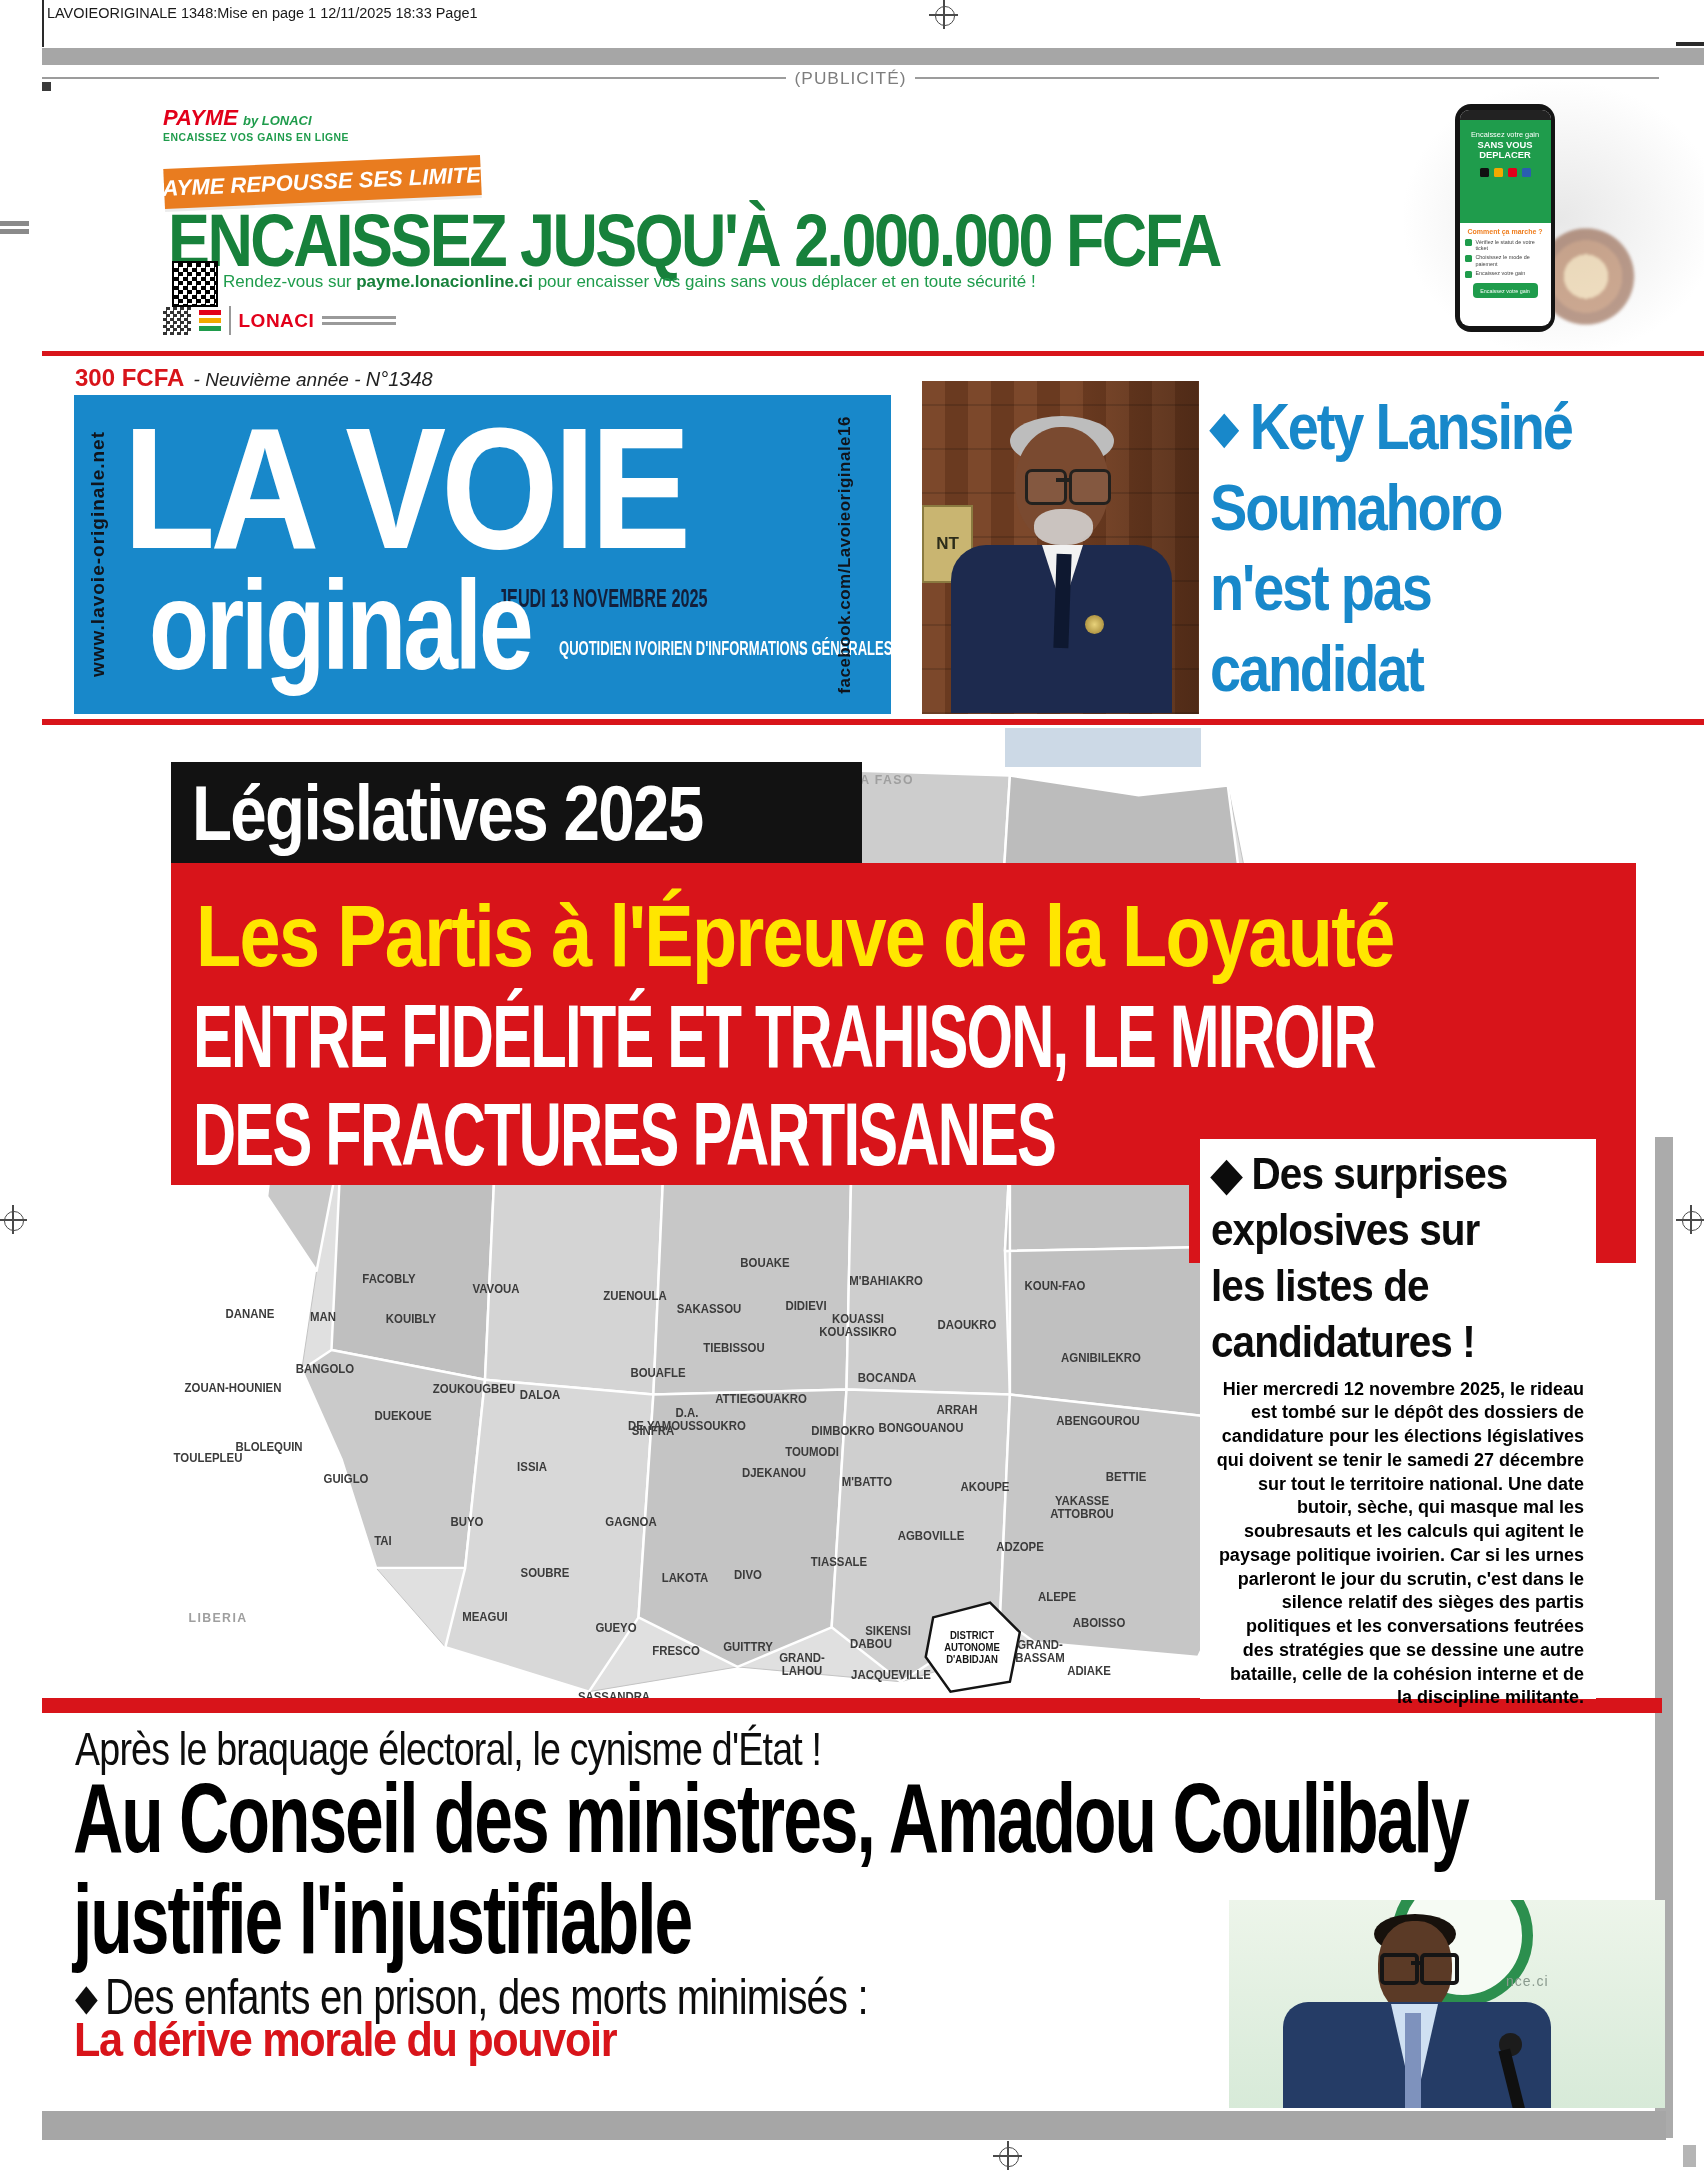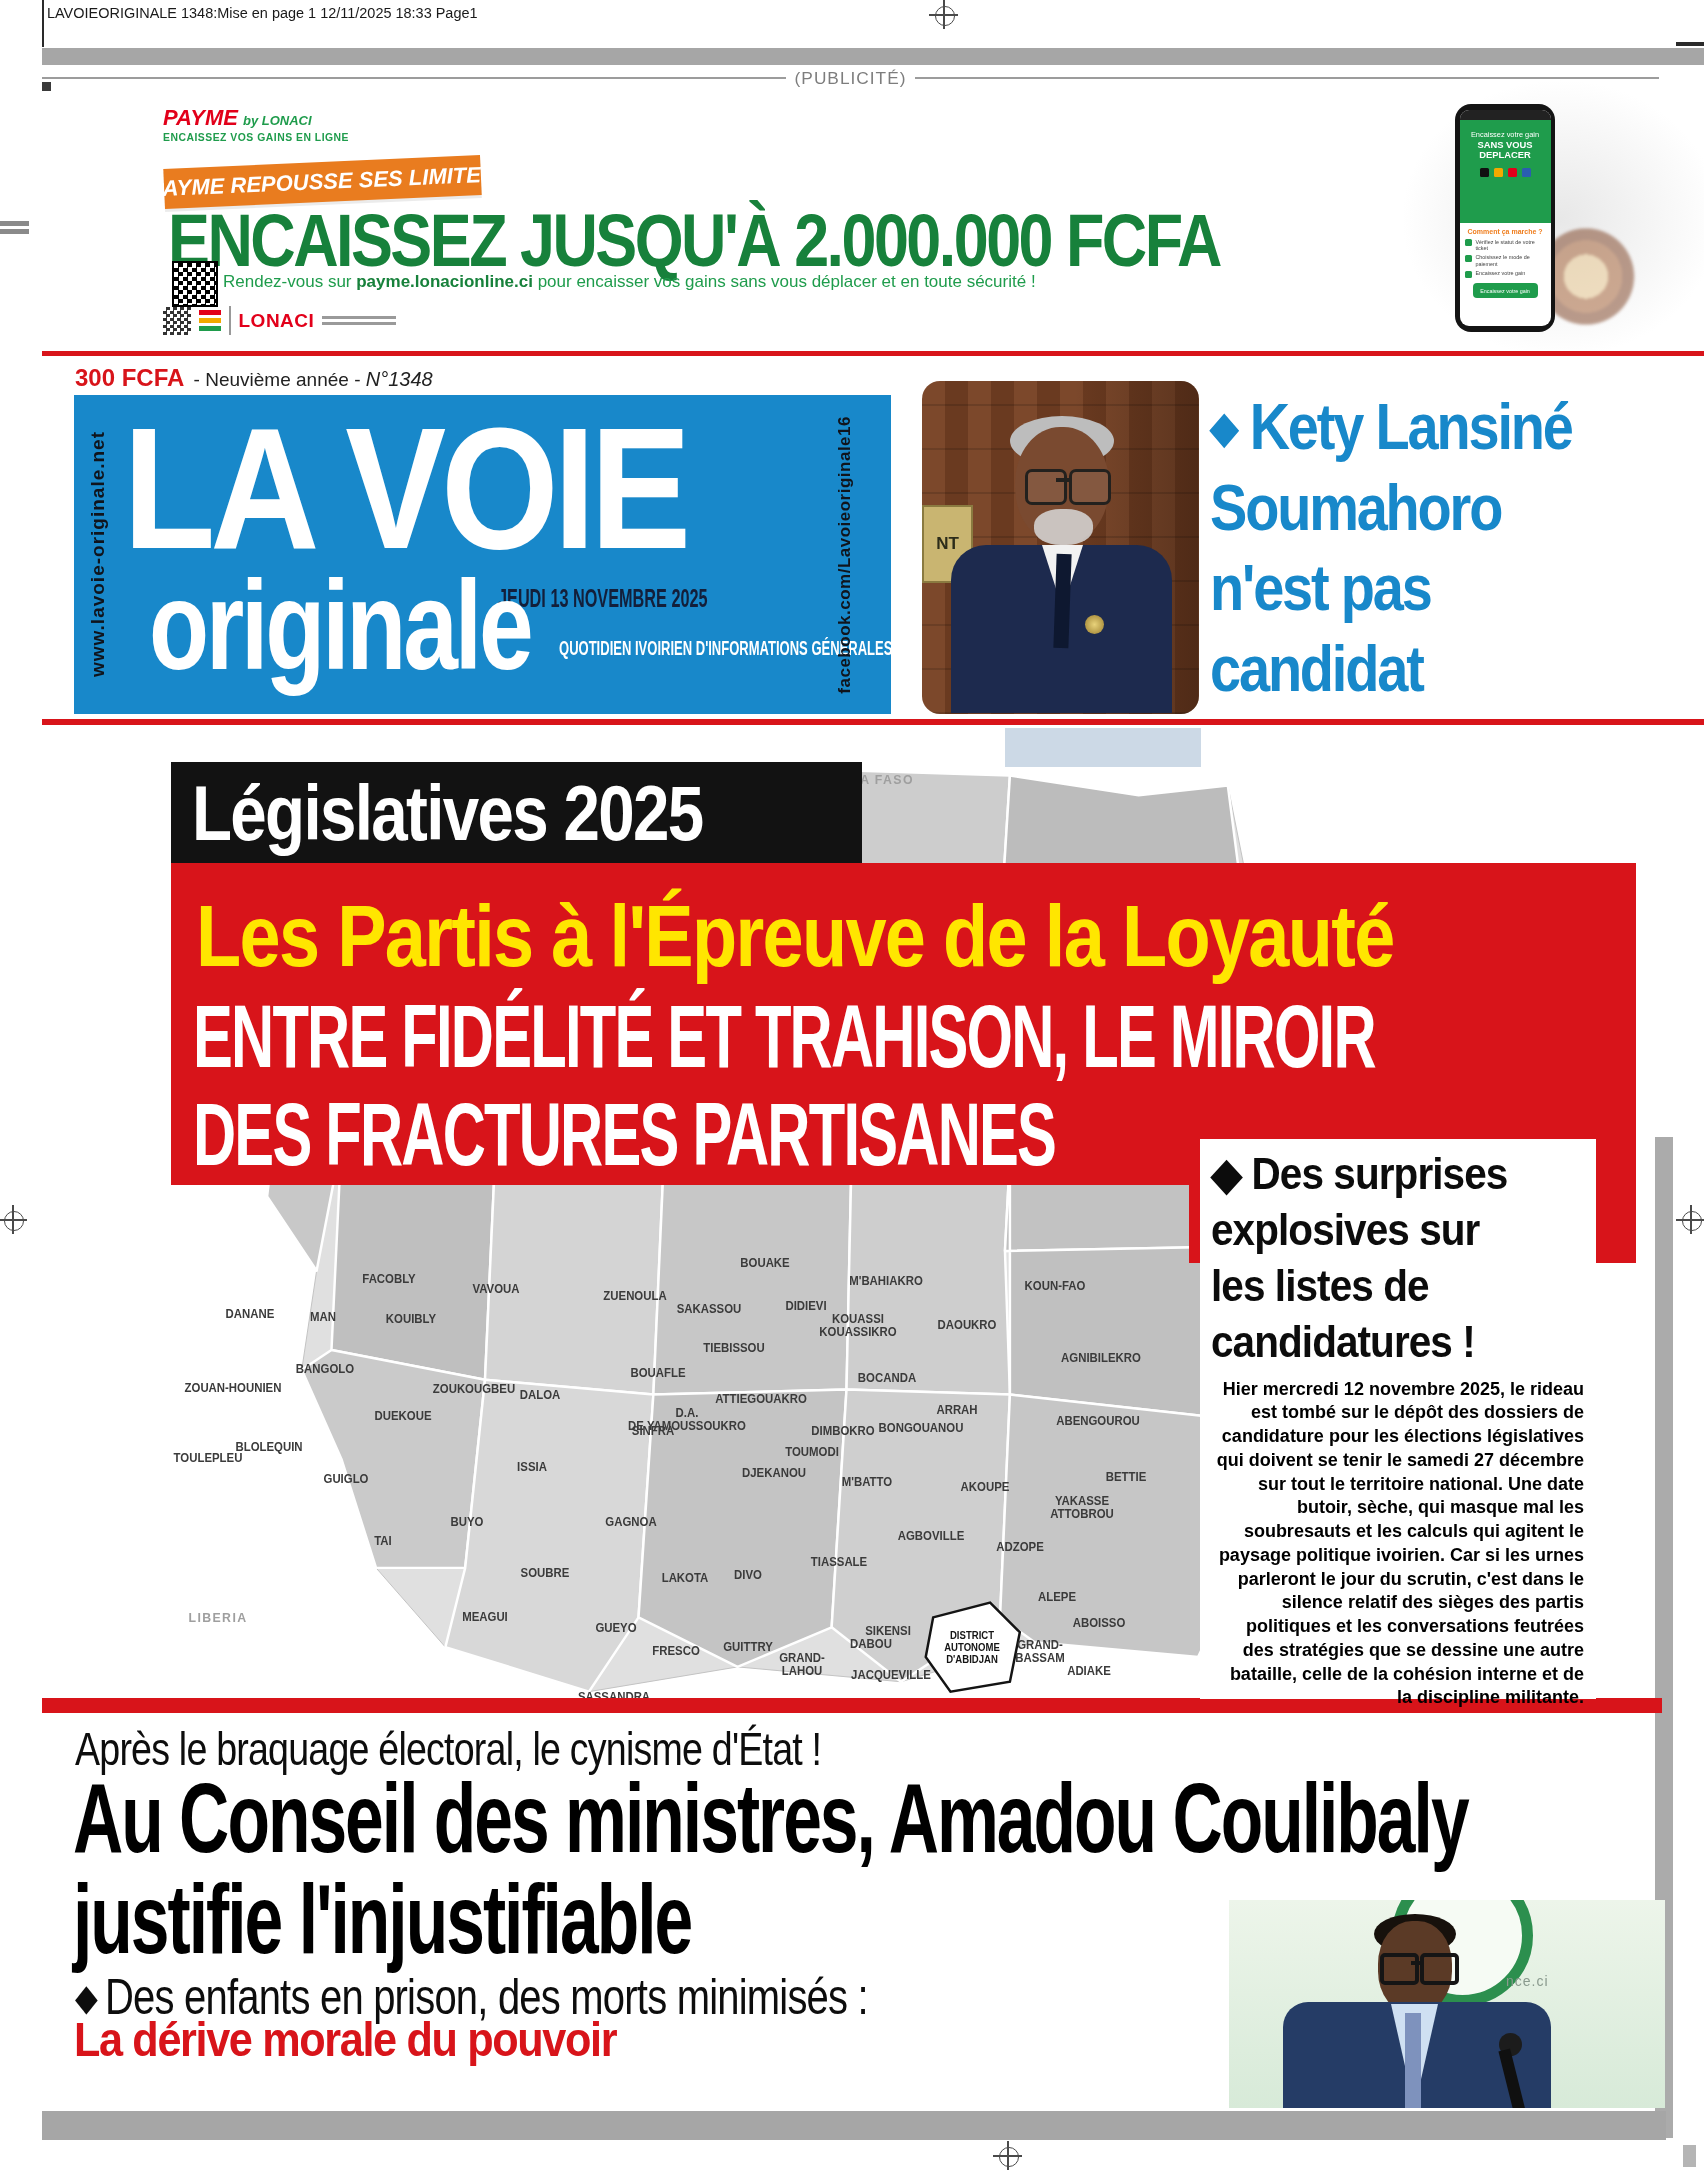--- a/index.html
+++ b/index.html
@@ -69,40 +69,40 @@
   .ph-step{display:flex;gap:3.5px;margin:3.5px 5px;align-items:flex-start;text-align:left;}
   .ph-step .ico{width:7.4px;height:7.4px;background:#1f9c4c;border-radius:1.5px;flex:none;margin-top:0.5px;}
   .ph-step .txt{font-size:5.4px;color:#444;line-height:1.15;}
   #phone-btn{margin:5px auto 0;width:65px;height:15px;background:#1f9c4c;border-radius:4px;color:#fff;
              font-size:5.4px;display:flex;align-items:center;justify-content:center;}
 
   
   #red-line1{left:42px;top:351px;width:1663px;height:5px;background:#d8141a;}
   #price-row{left:75px;top:364px;white-space:nowrap;}
   #price-row .price{font-size:24px;font-weight:bold;color:#d8141a;}
-  #price-row .edition{font-size:19px;color:#222;margin-left:7px;}
+  #price-row .edition{font-size:19px;color:#222;margin-left:7px;font-style:italic;}
   #price-row .num{font-size:20px;color:#222;font-style:italic;}
   #blue-box{left:74px;top:395px;width:817px;height:319px;background:#1888ca;}
   #mh-website{left:74px;top:395px;height:319px;width:48px;display:flex;align-items:center;justify-content:center;}
   #mh-website span{writing-mode:vertical-rl;transform:rotate(180deg);font-size:19px;font-weight:bold;color:#10141c;letter-spacing:1px;}
   #mh-facebook{left:818px;top:395px;height:319px;width:54px;display:flex;align-items:center;justify-content:center;}
   #mh-facebook span{writing-mode:vertical-rl;transform:rotate(180deg);font-size:17px;font-weight:bold;color:#10141c;letter-spacing:0.5px;}
   #mh-title{left:123px;top:402px;font-size:172px;font-weight:bold;color:#fff;letter-spacing:-6px;
             transform:scale(.88,1);transform-origin:left top;line-height:1;white-space:nowrap;}
   #mh-title2{left:149px;top:563px;font-size:126px;font-weight:bold;color:#fff;letter-spacing:-4px;
              transform:scaleX(.78);transform-origin:left top;line-height:1;white-space:nowrap;}
   #mh-date{left:498px;top:584px;font-size:25px;font-weight:bold;color:#131f3a;transform:scaleX(.65);
            transform-origin:left top;white-space:nowrap;}
   #mh-sub{left:559px;top:636px;font-size:21px;font-weight:bold;color:#fff;transform:scaleX(.62);
           transform-origin:left top;white-space:nowrap;}
   #red-line2{left:42px;top:719px;width:1663px;height:6px;background:#d8141a;}
 
   
   #photo1{left:922px;top:381px;width:277px;height:333px;overflow:hidden;
-          background:repeating-linear-gradient(90deg,#7c482b 0 23px,#6a3a20 23px 46px);border-radius:18px;}
+          background:repeating-linear-gradient(90deg,#7c482b 0 23px,#6a3a20 23px 46px);}
   #photo1 .grain{position:absolute;inset:0;background:
       repeating-linear-gradient(0deg,rgba(0,0,0,.14) 0 2px,rgba(0,0,0,0) 2px 44px),
       linear-gradient(90deg,rgba(0,0,0,0) 55%,rgba(30,14,6,.35));}
   #photo1 .plaque{position:absolute;left:0;top:124px;width:47px;height:74px;background:#c9b571;
                   border:2px solid #8a7a40;display:flex;align-items:center;justify-content:center;
                   font-size:17px;font-weight:bold;color:#2c2c1a;}
   #photo1 .hair{position:absolute;left:88px;top:35px;width:104px;height:50px;border-radius:50%;background:#bdbdbd;}
   #photo1 .head{position:absolute;left:93px;top:46px;width:94px;height:117px;border-radius:48%;background:#7a4a30;}
   #photo1 .beard{position:absolute;left:112px;top:128px;width:59px;height:36px;border-radius:45%;background:#d8d8d8;opacity:.85;}
   #photo1 .lens{position:absolute;width:36px;height:30px;border:3.5px solid #23211e;border-radius:7px;background:rgba(255,255,255,.08);}

